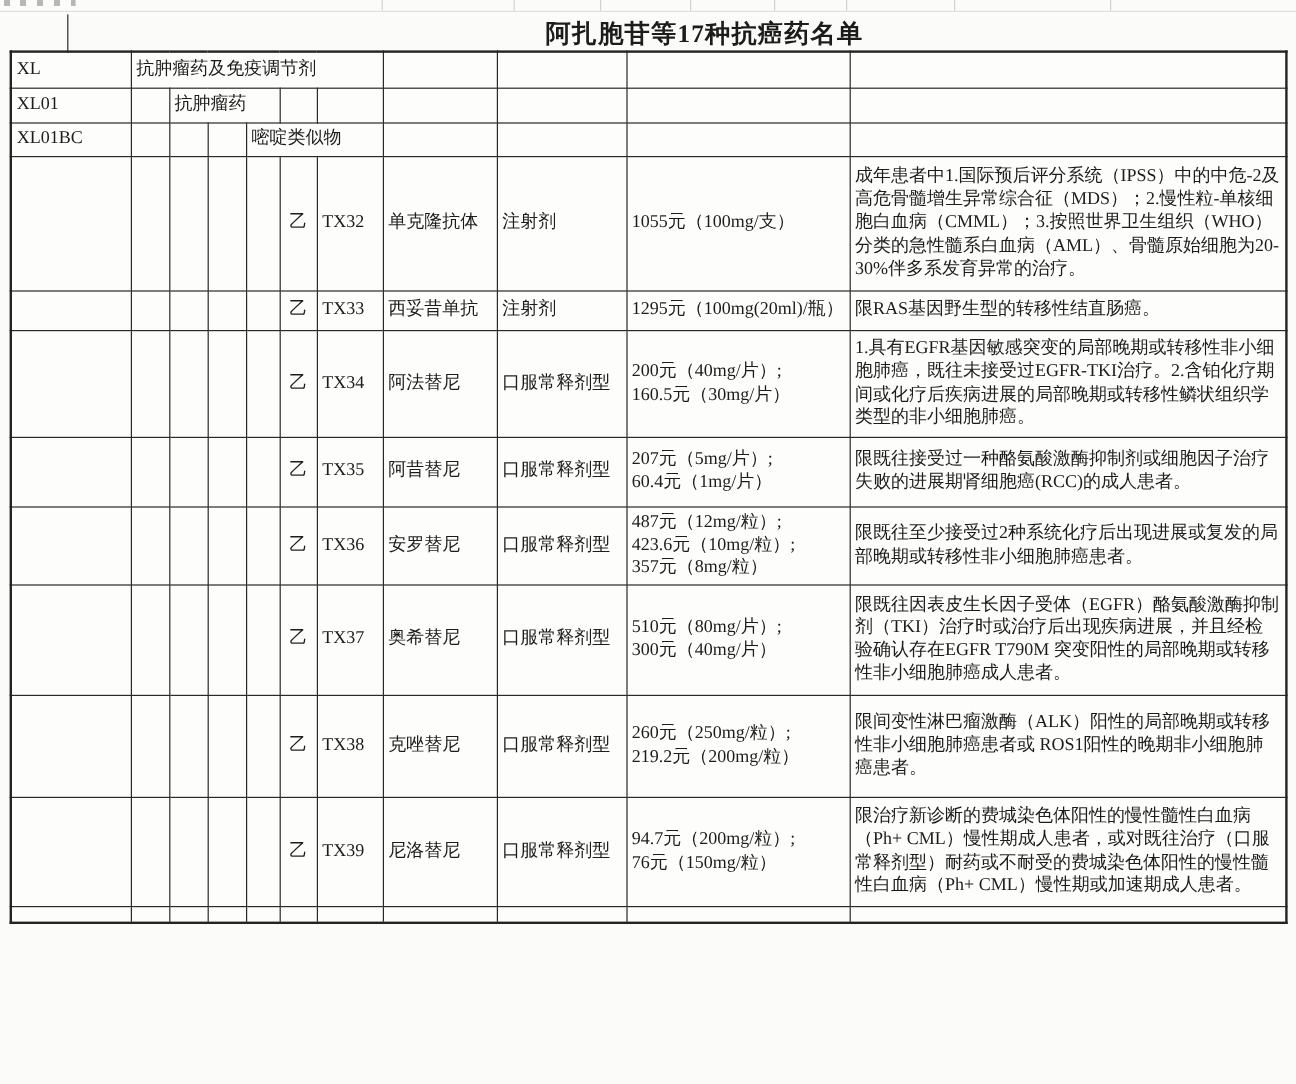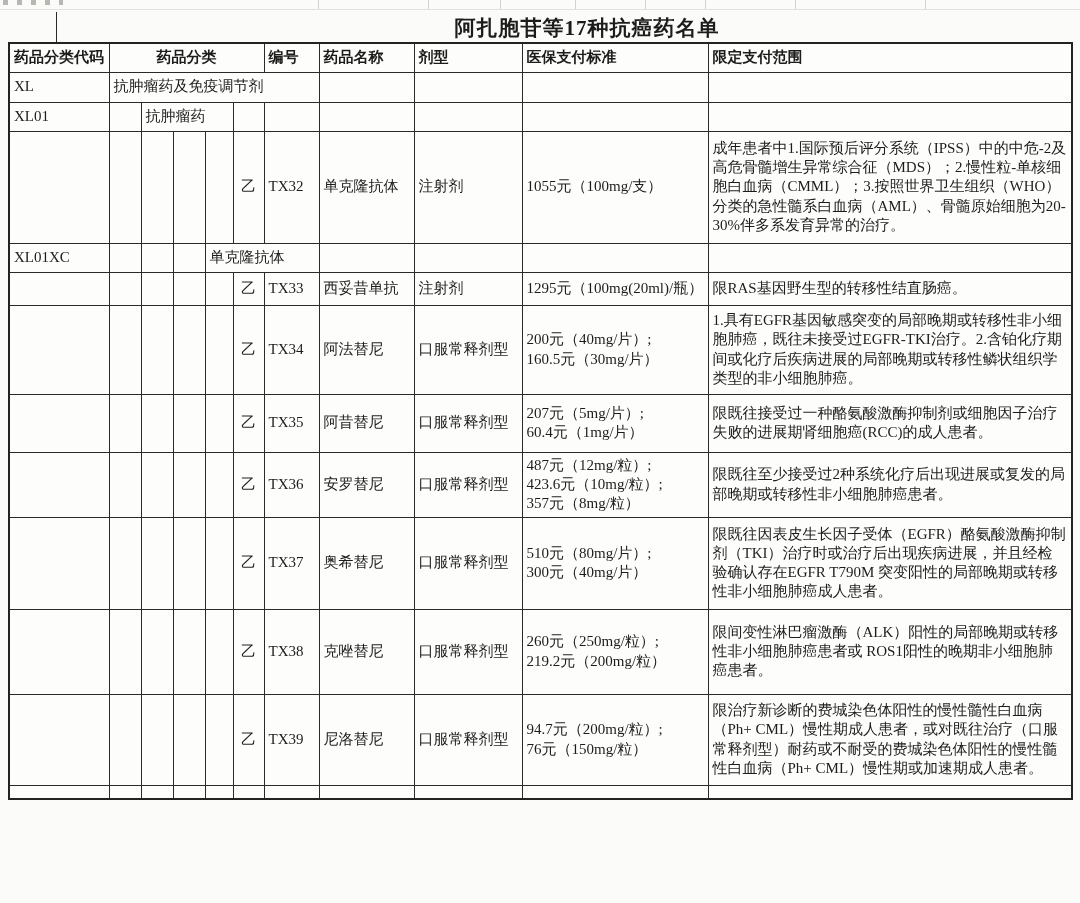--- a/index.html
+++ b/index.html
@@ -72,29 +72,20 @@
         <col style="width:28px">
         <col style="width:31px">
       <col style="width:55px">
         <col style="width:95px">
         <col style="width:108px">
       <col style="width:186px">
         <col style="width:364px">
     </colgroup>
 
     <tbody>
-        <tr style="height:29px">
-      <td class="hdr code">药品分类代码</td>
-      <td class="hdr center" colspan="5">药品分类</td>
-      <td class="hdr">编号</td>
-      <td class="hdr">药品名称</td>
-      <td class="hdr">剂型</td>
-      <td class="hdr">医保支付标准</td>
-      <td class="hdr">限定支付范围</td>
-    </tr>
 
     <tr style="height:30px">
       <td class="code">XL</td>
       <td colspan="6">抗肿瘤药及免疫调节剂</td>
       <td></td>
           <td></td>
       <td></td>
           <td></td>
     </tr>
 
@@ -104,47 +95,47 @@
       <td colspan="3">抗肿瘤药</td>
       <td></td>
           <td></td>
       <td></td>
           <td></td>
       <td></td>
           <td></td>
     </tr>
 
 
+    <tr style="height:28px">
+      <td class="code">XL01BC</td>
+      <td></td>
+          <td></td>
+      <td></td>
+      <td colspan="3">嘧啶类似物</td>
+      <td></td>
+          <td></td>
+      <td></td>
+          <td></td>
+    </tr>
 
     <tr style="height:112px">
       <td></td>
           <td></td>
       <td></td>
           <td></td>
       <td></td>
       <td class="center">乙</td>
       <td>TX32</td>
       <td>单克隆抗体</td>
       <td>注射剂</td>
       <td class="pay">1055元（100mg/支）</td>
       <td class="scope">成年患者中1.国际预后评分系统（IPSS）中的中危-2及高危骨髓增生异常综合征（MDS）；2.慢性粒-单核细胞白血病（CMML）；3.按照世界卫生组织（WHO）分类的急性髓系白血病（AML）、骨髓原始细胞为20-30%伴多系发育异常的治疗。</td>
     </tr>
 
 
-    <tr style="height:29px">
-      <td class="code">XL01XC</td>
-      <td></td>
-          <td></td>
-      <td></td>
-      <td colspan="3">单克隆抗体</td>
-      <td></td>
-          <td></td>
-      <td></td>
-          <td></td>
-    </tr>
 
     <tr style="height:33px">
       <td></td>
           <td></td>
       <td></td>
           <td></td>
       <td></td>
       <td class="center">乙</td>
       <td>TX33</td>
       <td>西妥昔单抗</td>

